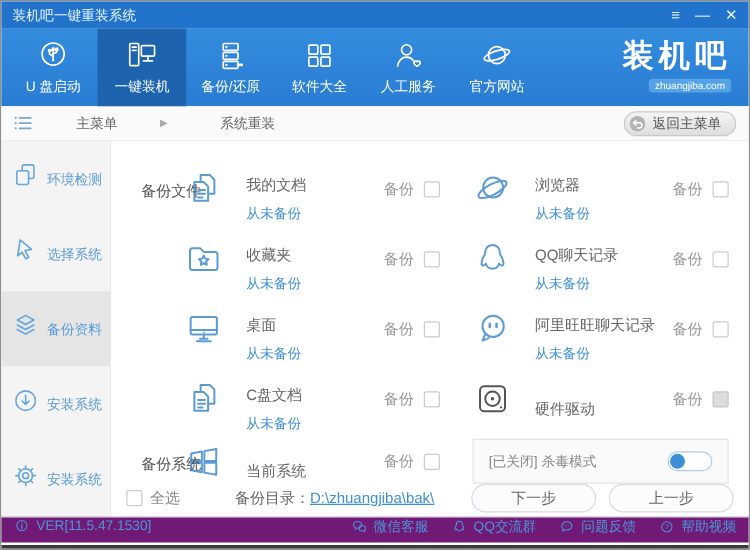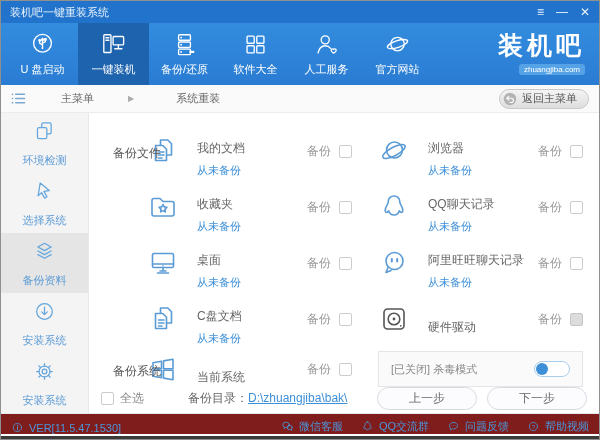--- a/index.html
+++ b/index.html
@@ -27,21 +27,21 @@
   .crumb-bar { height:28px; background:#fafafa; border-bottom:1px solid #ececec; display:flex; align-items:center; padding:0 10px;gap:27px; }
   .crumb-icon svg { width:15px; height:13px; color:#7aa7d0; display:block; }
   .crumb { font-size:11px; color:#666; margin-left:8px; cursor:pointer; }
   .crumb-sep { font-size:8px; color:#aaa; margin:0 7px; }
   .back-btn { margin-left:auto; height:20px; border-radius:10px; background:linear-gradient(#f4f4f4,#dedede); border:1px solid #c9c9c9; display:flex; align-items:center; gap:5px; padding:0 11px 0 3px; font-size:11px; color:#555; cursor:pointer; }
   .back-btn svg { width:14px; height:14px; display:block; }
 
   
   .app-body { display:flex; height:300px; }
   .sidebar { width:88px; background:#f4f4f4; border-right:1px solid #e8e8e8; }
-  .side-item { height:60px; display:flex; flex-direction:column; align-items:center; justify-content:center; gap:5px; cursor:pointer; color:#64a6dd; }
+  .side-item { height:60px; display:flex; flex-direction:row; align-items:center; justify-content:center; gap:5px; cursor:pointer; color:#64a6dd; }
   .side-item.active { background:#e5e5e5; }
   .side-item svg { width:25px; height:25px; }
   .side-label { font-size:11px; color:#5b9bd5; }
 
   .content { flex:1; position:relative; background:#fff; }
   .section-label { position:absolute; left:24px; font-size:12px; color:#555; }
   .lbl-files { top:32px; }
   .lbl-system { top:250px; }
 
   .rows-grid { display:grid; grid-template-columns:1fr 1fr; column-gap:26px; margin:10px 16px 0 58px; }
@@ -63,21 +63,21 @@
   .knob { position:absolute; left:1px; top:1px; width:12px; height:12px; border-radius:50%; background:#3d8fd8; }
 
   .controls-row { position:absolute; left:12px; right:12px; bottom:3px; height:24px; display:flex; align-items:center; }
   .ctl-label { font-size:12px; color:#888; margin-left:6px; }
   .dir-label { font-size:12px; color:#666; margin-left:44px; }
   .dir-link { font-size:12px; color:#3d8fd8; text-decoration:underline; cursor:pointer; }
   .pill-btn { margin-left:10px; width:100px; height:23px; border-radius:12px; border:1px solid #d7dbe0; background:#fcfcfe; color:#666; font-size:12px; cursor:pointer; font-family:inherit; }
   .btn-wrap { margin-left:auto; display:flex; }
 
   
-  .statusbar { height:21px; border-top:1px solid #e8e8e8; background:#7f1d1d; display:flex; align-items:flex-end; padding:0 10px; }
+  .statusbar { height:21px; border-top:1px solid #e8e8e8; background:#701a75; display:flex; align-items:flex-start; padding:0 10px; }
   .version { display:flex; align-items:center; gap:5px; color:#4a96d9; font-size:11px; }
   .version svg, .foot-link svg { width:13px; height:13px; display:block; }
   .foot-links { margin-left:auto; display:flex; gap:18px; }
   .foot-link { display:flex; align-items:center; gap:5px; color:#4a96d9; font-size:11px; cursor:pointer; }
   .bottom-edge { position:absolute; left:0; right:0; bottom:0; height:3px; background:#3a3a3a; }
 
   svg { fill:none; stroke:currentColor; stroke-width:1.6; stroke-linecap:round; stroke-linejoin:round; }
 </style>
 </head>
 <body>
@@ -386,22 +386,22 @@
             </span>
         </div>
       </div>
 
       <div class="controls-row">
         <span class="checkbox"></span>
         <span class="ctl-label">全选</span>
         <span class="dir-label">备份目录：</span>
         <a class="dir-link">D:\zhuangjiba\bak\</a>
         <div class="btn-wrap">
+          <button class="pill-btn">下一步</button>
           <button class="pill-btn">上一步</button>
-          <button class="pill-btn">下一步</button>
         </div>
       </div>
     </div>
   </div>
 
   <div class="statusbar">
     <div class="version">
       <svg viewBox="0 0 32 32">
           <circle cx="16" cy="16" r="10" stroke-width="2"></circle>
           <path d="M16 14.5v7" stroke-width="2.4"></path>

